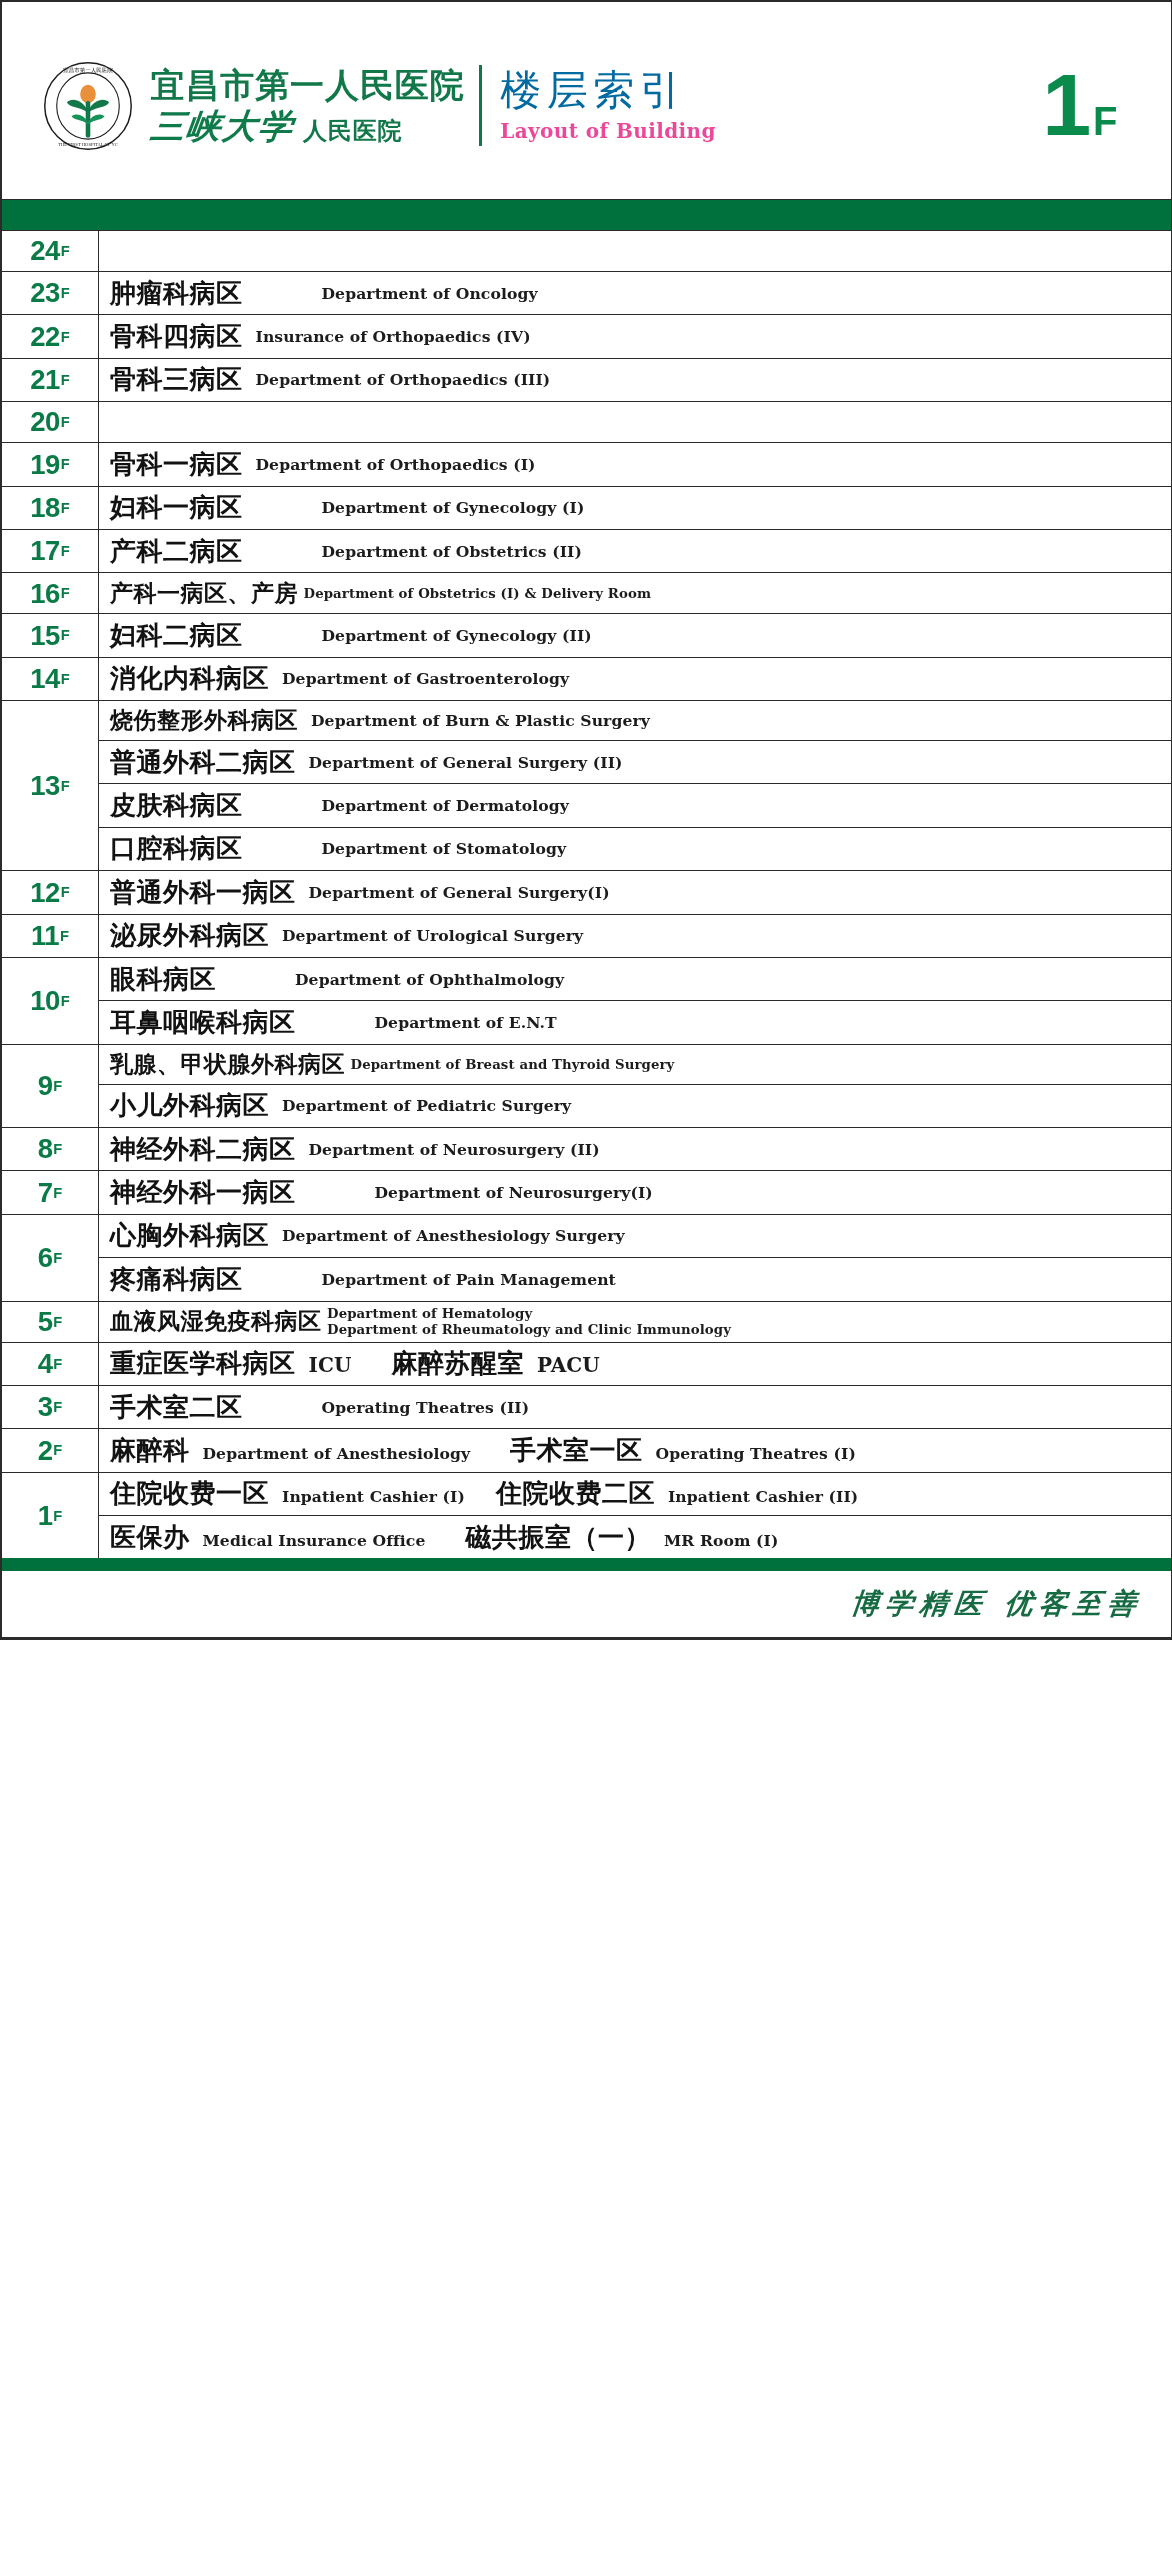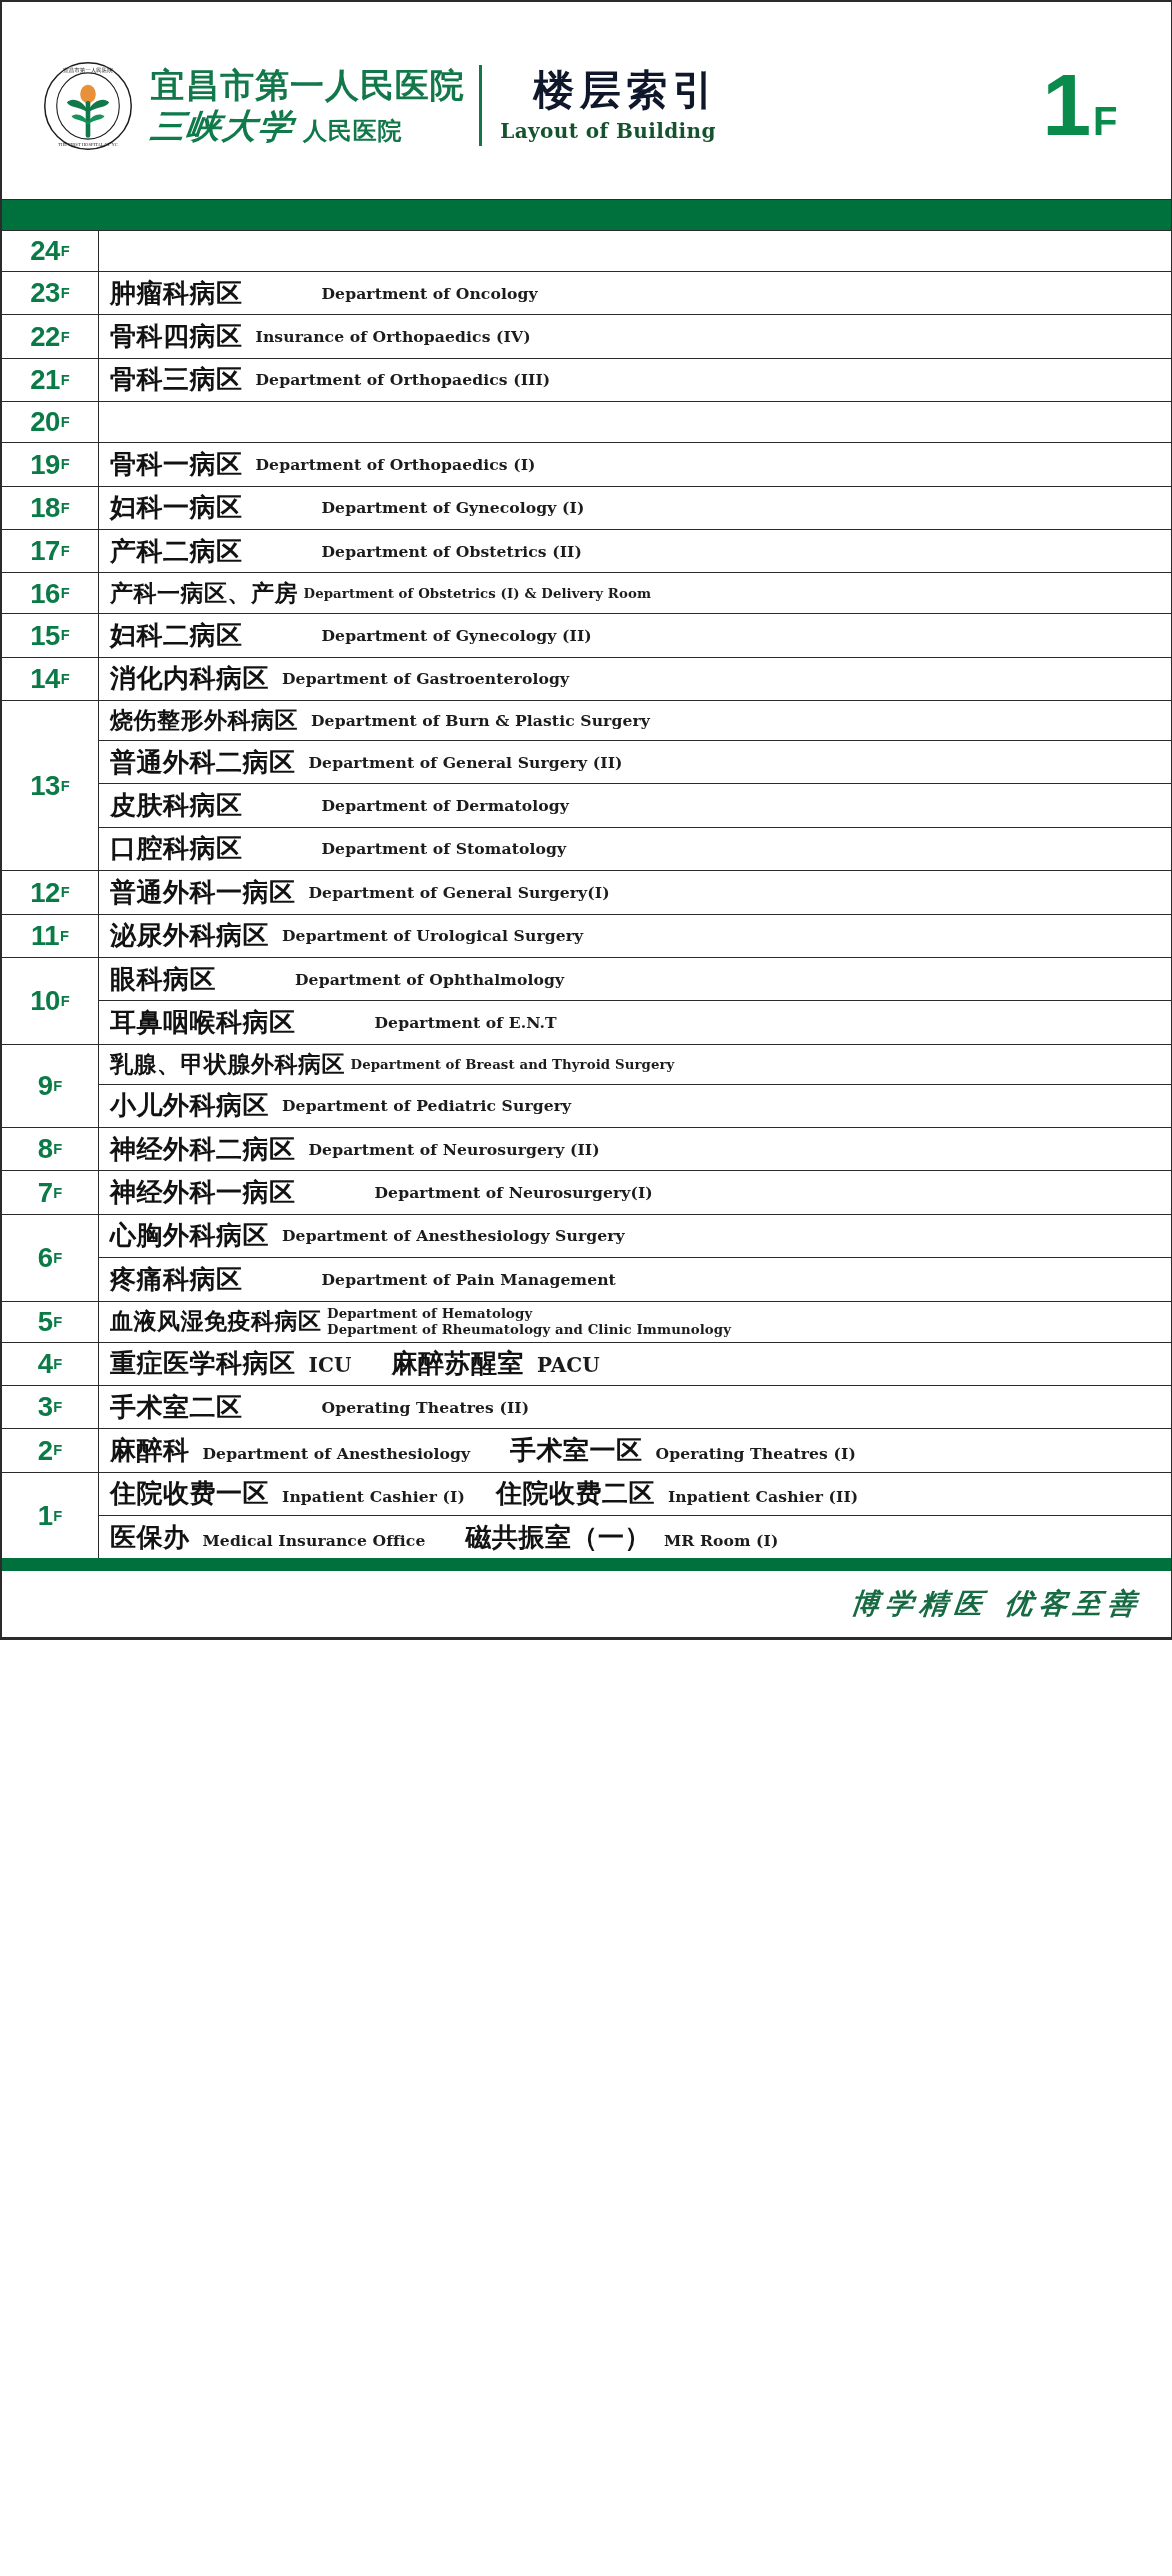--- a/index.html
+++ b/index.html
@@ -90,32 +90,31 @@
   }
   .title-block{
     flex:0 0 auto;
     display:flex;
     flex-direction:column;
     justify-content:center;
     line-height:1.0;
   }
   .title-cn{
     font-size:41px;
-    font-weight:700;
-    color:#0f172a;
+    font-weight:400;
+    color:#0369a1;
     letter-spacing:5.5px;
     white-space:nowrap;
     font-family:"DejaVu Sans","Liberation Sans",sans-serif;
-    margin-left:33px;
   }
   .title-en{
     margin-top:9.2px;
     font-size:20px;
     font-weight:700;
-    color:#14532d;
+    color:#ec4899;
     letter-spacing:0.4px;
     white-space:nowrap;
     font-family:"DejaVu Serif","Liberation Serif",serif;
   }
   .floor-badge{
     margin-left:auto;
     display:flex;
     align-items:baseline;
     color:#0a8a4b;
     padding-right:16.5px;

